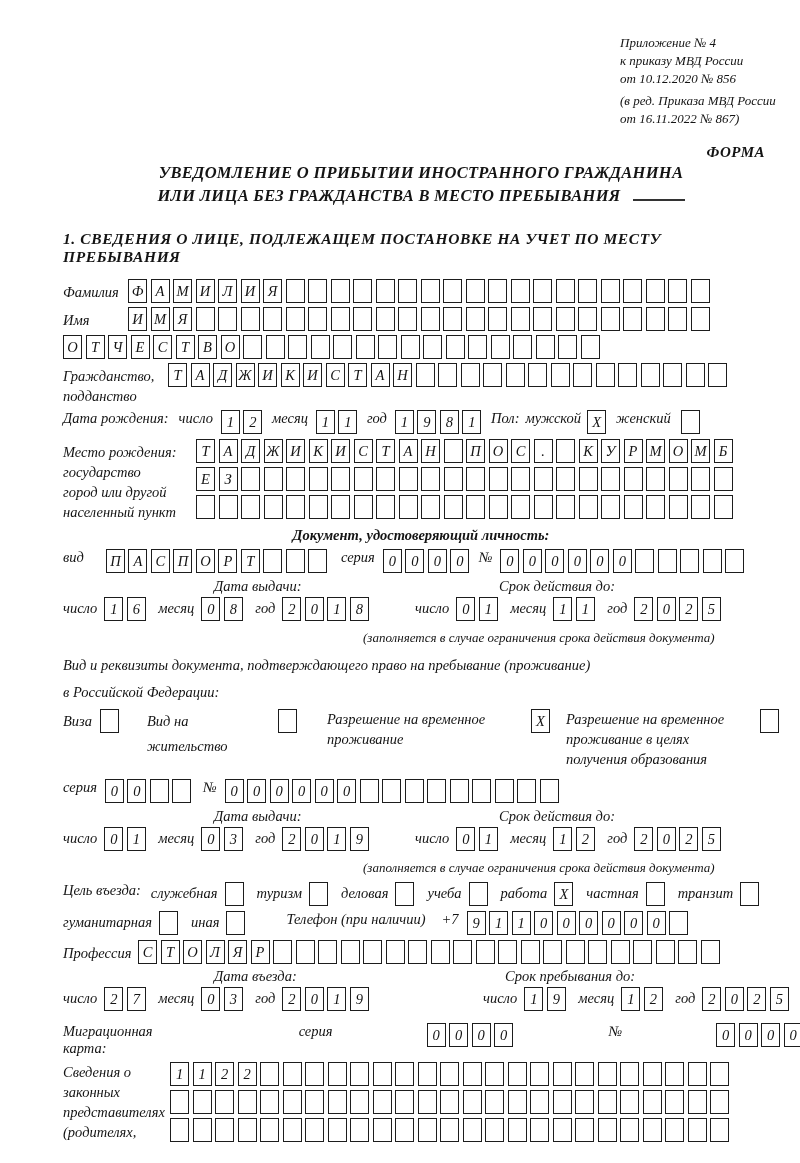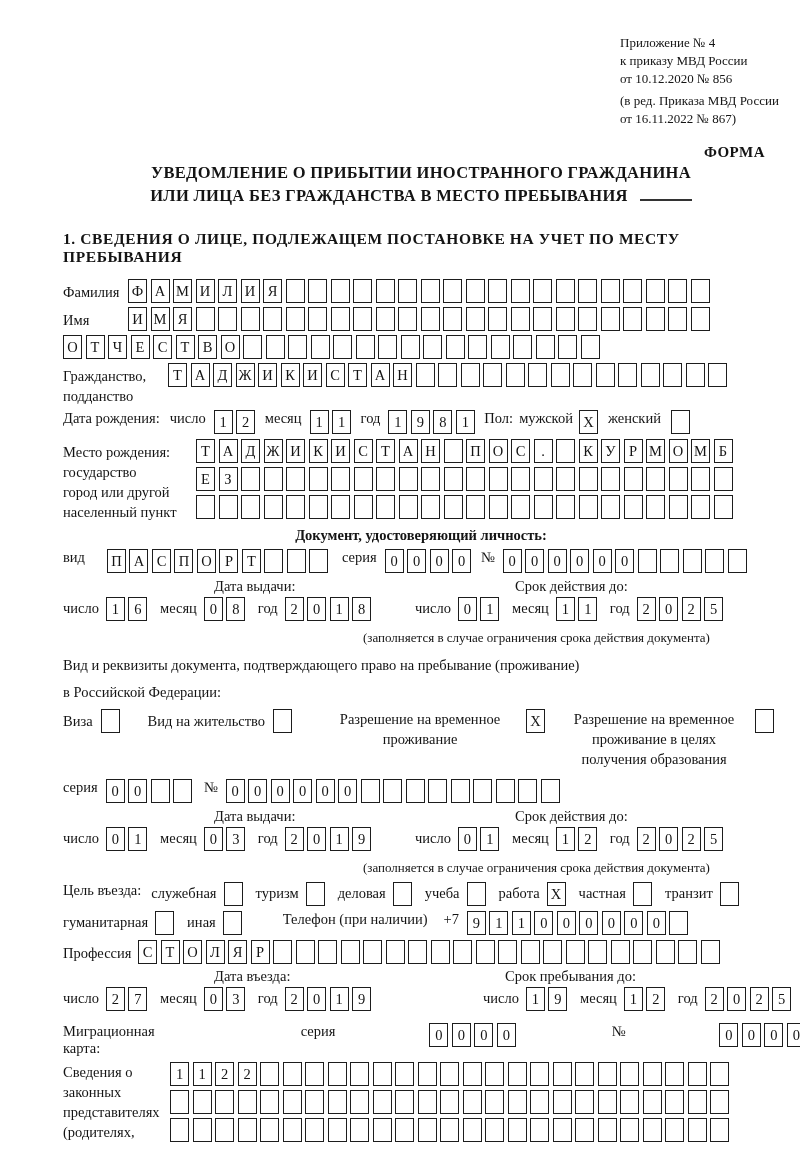--- a/index.html
+++ b/index.html
@@ -1,17 +1,17 @@
 <!DOCTYPE html>
 <html><head>
 <meta charset="utf-8">
 <style>
   html,body{margin:0;padding:0;background:#fff;}
   body{width:800px;height:1163px;font-family:"Liberation Serif","DejaVu Serif",serif;color:#141414;overflow:hidden;}
-  .page{position:relative;width:800px;height:1163px;box-sizing:border-box;padding:34px 21px 0 63px;}
+  .page{position:relative;width:800px;height:1163px;box-sizing:border-box;padding:34px 21px 0 63px;font-style:italic;}
   
   .hdr-right{margin-left:557px;font-size:13px;line-height:1.38;}
   .hdr-right .grp2{margin-top:4px;}
   .forma{text-align:right;padding-right:14px;font-weight:bold;font-size:15px;margin-top:16px;letter-spacing:.5px;}
   .title{text-align:center;font-weight:bold;font-size:16.5px;line-height:1.4;letter-spacing:.3px;}
   .uline{display:inline-block;width:52px;height:13px;border-bottom:2px solid #333;margin-left:12px;}
   .sec-heading{margin-top:23px;font-weight:bold;font-size:15.5px;letter-spacing:.6px;}
   
   .form{margin-top:13px;font-size:14.5px;}
   .frow{display:flex;align-items:flex-start;margin-bottom:4px;}
@@ -24,39 +24,39 @@
   
   .w-surname{width:65px;}
   .w-citizen{width:105px;}
   .w-patr{width:127px;}
   .w-place{width:133px;}
   .w-prof{width:75px;}
   .w-repr{width:107px;}
   
   .pair-headers{position:relative;height:19px;font-size:14.5px;}
   .ph-left{position:absolute;left:151px;top:0;}
-  .ph-right{position:absolute;left:452px;top:0;}
+  .ph-right{position:absolute;left:436px;top:0;}
   .ph-right2{position:absolute;left:442px;top:0;}
   .date-pair{position:relative;height:31px;margin-bottom:2px;}
   .dg{display:flex;align-items:center;}
   .dg .dl{margin-right:7px;}
   .dg .cells{margin-right:9px;}
   .dg-right{position:absolute;left:352px;top:0;}
   .dg-right-entry{position:absolute;left:420px;top:0;}
   .fill-note{font-size:13px;margin:0 0 6px 300px;}
   
   .inline-row{display:flex;align-items:flex-start;margin-bottom:5px;}
   .gap6{width:6px;flex:none;}.gap8{width:8px;flex:none;}.gap10{width:10px;flex:none;}
   .doc-heading{text-align:center;font-weight:bold;font-size:14.5px;margin:2px 0 5px 0;}
   .intro{font-size:14.5px;line-height:1.85;}
   
   .opts{display:flex;align-items:flex-start;margin:3px 0 10px 0;font-size:14.5px;}
   .opt{display:flex;align-items:flex-start;}
   .opt .cbox{margin-left:8px;}
-  .opt-lines .line{display:block;text-align:center;line-height:20px;}
+  .opt-lines .line{display:block;text-align:left;line-height:20px;}
   .ml28{margin-left:28px;}.ml30{margin-left:30px;}.ml16{margin-left:16px;}
   .w190{width:196px;}.w186{width:186px;}
   
   .pgroup{display:flex;align-items:center;margin-right:13px;}
   .pgroup .cbox{margin-left:7px;}
   .purpose2{}
   .phone-label{margin-left:28px;margin-right:16px;}
   .phone-prefix{margin-right:8px;}
   
   .repr{display:flex;align-items:flex-start;margin-top:4px;}

